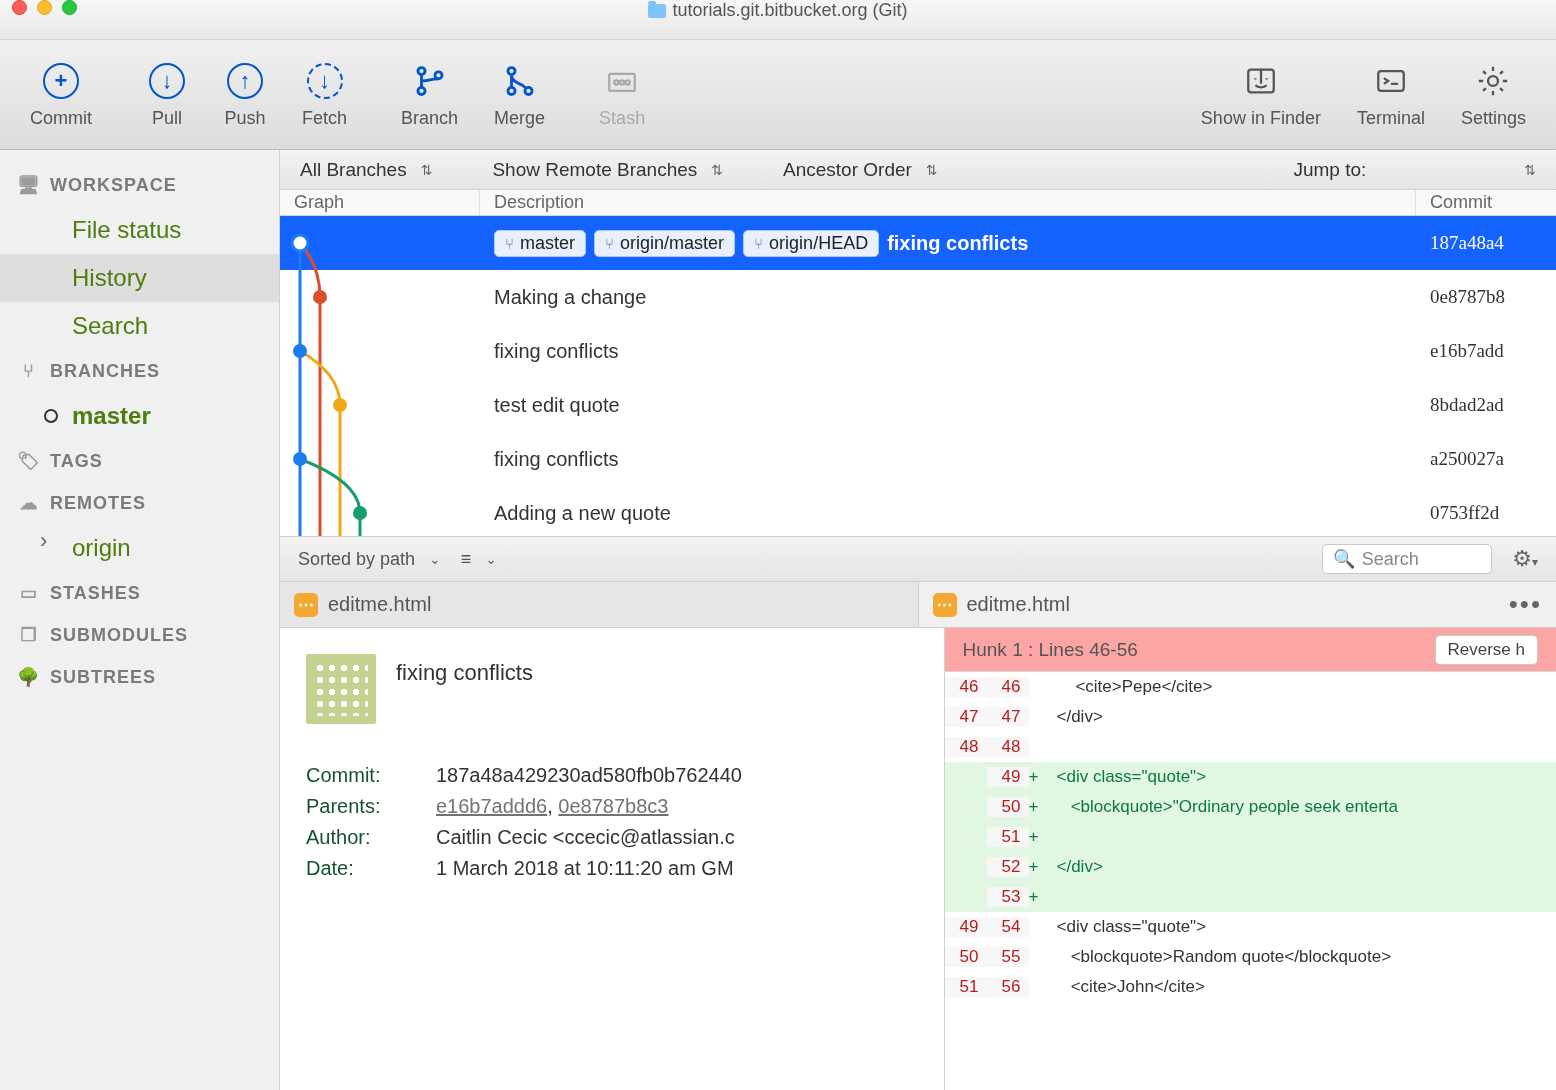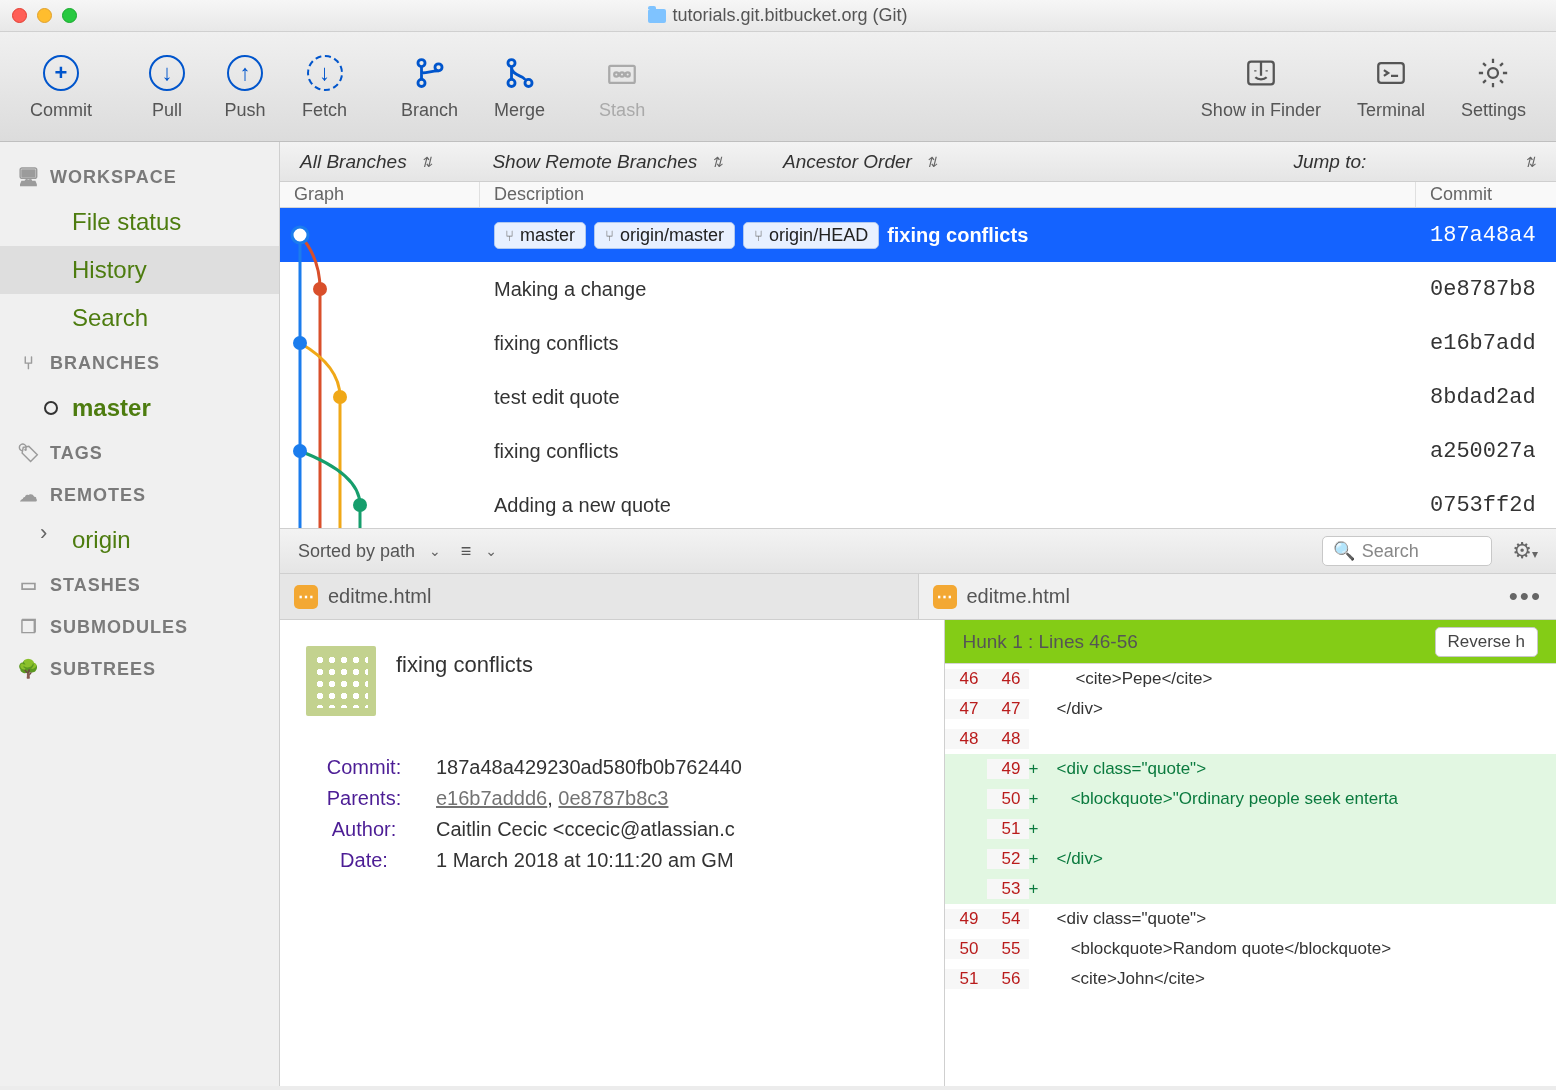--- a/index.html
+++ b/index.html
@@ -1,17 +1,17 @@
 <!DOCTYPE html>
 <html><head>
 <meta charset="utf-8">
 <style>
 *{box-sizing:border-box;margin:0;padding:0;font-family:-apple-system,BlinkMacSystemFont,"Helvetica Neue",sans-serif;}
 body{width:1556px;height:1090px;background:#ececec;overflow:hidden;font-size:18px;color:#333;}
-.titlebar{height:32px;background:linear-gradient(#f6f6f6,#e8e8e8);border-bottom:1px solid #d0d0d0;display:flex;align-items:center;padding:0 12px;position:relative;}
+.titlebar{height:40px;background:linear-gradient(#f6f6f6,#e8e8e8);border-bottom:1px solid #d0d0d0;display:flex;align-items:flex-start;padding:0 12px;position:relative;}
 .traffic{display:flex;gap:10px;}
 .traffic span{width:15px;height:15px;border-radius:50%;display:block;}
 .tl-close{background:#ff5f57;border:1px solid #e33e32;}
 .tl-min{background:#ffbd2e;border:1px solid #e0a12d;}
 .tl-max{background:#28c940;border:1px solid #17a92d;}
 .title-center{position:absolute;left:0;right:0;text-align:center;font-size:18px;color:#555;pointer-events:none;display:flex;align-items:center;justify-content:center;gap:6px;}
 .folder-icon{width:18px;height:14px;background:#7fc3ff;border-radius:2px;position:relative;display:inline-block;}
 .folder-icon::before{content:"";position:absolute;top:-3px;left:0;width:8px;height:3px;background:#7fc3ff;border-radius:2px 2px 0 0;}
 .toolbar{height:110px;background:linear-gradient(#f0f0f0,#dcdcdc);border-bottom:1px solid #bfbfbf;display:flex;align-items:center;padding:0 12px;gap:0;}
 .tbtn{display:flex;flex-direction:column;align-items:center;justify-content:center;padding:0 18px;cursor:pointer;}
@@ -27,34 +27,34 @@
 .sb-head{display:flex;align-items:center;gap:10px;padding:10px 18px;color:#7a7a7a;font-size:18px;font-weight:600;letter-spacing:1px;}
 .sb-head .hicn{width:22px;height:22px;color:#9b9b9b;display:flex;align-items:center;justify-content:center;}
 .sb-item{padding:10px 18px 10px 72px;font-size:24px;color:#4d7c0f;cursor:pointer;}
 .sb-item.sel{background:#dedede;}
 .sb-item.bold{font-weight:700;}
 .sb-item.withdot{position:relative;}
 .sb-item.withdot::before{content:"";position:absolute;left:44px;top:50%;transform:translateY(-50%);width:10px;height:10px;border:2px solid #333;border-radius:50%;}
 .sb-item.witharrow{position:relative;}
 .sb-item.witharrow::before{content:"›";position:absolute;left:40px;top:4px;font-size:22px;color:#666;}
 .content{flex:1;display:flex;flex-direction:column;background:#fff;min-width:0;}
-.filterbar{height:40px;background:linear-gradient(#f3f3f3,#e5e5e5);border-bottom:1px solid #cfcfcf;display:flex;align-items:center;padding:0 20px;gap:60px;font-size:19px;color:#333;font-style:italic;}
+.filterbar{height:40px;background:linear-gradient(#f3f3f3,#e5e5e5);border-bottom:1px solid #cfcfcf;display:flex;align-items:center;padding:0 20px;gap:60px;font-size:19px;color:#333;}
 .fsel{display:flex;align-items:center;gap:14px;cursor:pointer;}
 .chev{font-size:14px;color:#666;}
 .fspacer{flex:1;}
 .cols{height:26px;display:flex;background:#f9f9f9;border-bottom:1px solid #d5d5d5;font-size:18px;color:#666;}
 .col-graph{width:200px;padding:0 14px;display:flex;align-items:center;border-right:1px solid #e0e0e0;}
 .col-desc{flex:1;padding:0 14px;display:flex;align-items:center;border-right:1px solid #e0e0e0;}
 .col-commit{width:140px;padding:0 14px;display:flex;align-items:center;}
 .commits{flex:0 0 auto;height:320px;overflow:hidden;position:relative;}
 .crow{height:54px;display:flex;align-items:center;font-size:20px;}
 .crow.sel{background:#1463ff;color:#fff;}
 .crow .g{width:200px;position:relative;height:100%;}
 .crow .d{flex:1;padding:0 14px;display:flex;align-items:center;gap:8px;overflow:hidden;white-space:nowrap;}
-.crow .c{width:140px;padding:0 14px;font-family:Liberation Mono, monospace;font-size:22px;}
+.crow .c{width:140px;padding:0 14px;font-family:Liberation Serif, serif;font-size:19px;}
 .tag{background:#eaf3ff;border:1px solid #b0c8f0;border-radius:5px;padding:2px 10px;font-size:18px;color:#333;display:inline-flex;align-items:center;gap:6px;}
 .crow.sel .tag{background:#e8f0ff;color:#222;}
 .bicon{font-size:15px;color:#777;}
 .graph-svg{position:absolute;top:0;left:0;width:200px;height:320px;pointer-events:none;}
 .midbar{height:46px;background:linear-gradient(#f3f3f3,#e5e5e5);border-top:1px solid #cfcfcf;border-bottom:1px solid #cfcfcf;display:flex;align-items:center;padding:0 18px;gap:20px;font-size:18px;color:#555;}
 .midbar .mspacer{flex:1;}
 .search{height:30px;border:1px solid #c8c8c8;border-radius:5px;background:#fff;padding:0 10px;display:flex;align-items:center;gap:6px;width:170px;color:#888;}
 .gear{font-size:22px;color:#666;cursor:pointer;}
 .filetabs{height:46px;display:flex;border-bottom:1px solid #cfcfcf;}
 .ftab{flex:1;display:flex;align-items:center;padding:0 14px;gap:10px;font-size:20px;color:#555;background:#f0f0f0;}
@@ -62,25 +62,25 @@
 .fileicon{width:24px;height:24px;background:#f3a833;border-radius:5px;display:flex;align-items:center;justify-content:center;color:#fff;font-size:16px;font-weight:bold;}
 .more-dots{margin-left:auto;font-size:26px;color:#666;letter-spacing:2px;cursor:pointer;}
 .details{flex:1;display:flex;min-height:0;}
 .details-left{flex:1;border-right:1px solid #cfcfcf;padding:26px;overflow:hidden;}
 .commit-head{display:flex;gap:20px;align-items:flex-start;margin-bottom:40px;}
 .avatar{width:70px;height:70px;background:#c3d28f;border-radius:2px;position:relative;overflow:hidden;}
 .avatar::after{content:"";position:absolute;inset:8px;background:radial-gradient(circle,#fff 3px,transparent 3px);background-size:12px 12px;}
 .commit-title{font-size:22px;color:#333;margin-top:6px;}
 .meta-tbl{font-size:20px;}
 .meta-tbl .mrow{display:flex;margin-bottom:8px;}
-.meta-tbl .mk{width:116px;text-align:center;color:#4c1d95;margin-right:14px;}
+.meta-tbl .mk{width:116px;text-align:left;color:#14532d;margin-right:14px;}
 .meta-tbl .mv{color:#333;}
 .meta-tbl .mv a{color:#737373;text-decoration:underline;}
 .details-right{flex:1;display:flex;flex-direction:column;min-width:0;}
-.hunk-head{height:44px;background:#84cc16;border-bottom:1px solid #d5d5d5;display:flex;align-items:center;padding:0 18px;font-size:19px;color:#555;gap:14px;}
+.hunk-head{height:44px;background:#fca5a5;border-bottom:1px solid #d5d5d5;display:flex;align-items:center;padding:0 18px;font-size:19px;color:#555;gap:14px;}
 .hunk-head .hspacer{flex:1;}
 .rev-btn{background:#fff;border:1px solid #c8c8c8;border-radius:5px;padding:4px 12px;font-size:17px;color:#444;}
 .diff{flex:1;overflow:hidden;font-family:Menlo,Consolas,monospace;font-size:17px;}
 .dline{display:flex;height:30px;align-items:center;white-space:pre;}
 .dline .ln{width:42px;text-align:right;padding-right:8px;color:#b91c1c;background:#f7f7f7;}
 .dline .code{flex:1;padding-left:10px;overflow:hidden;}
 .dline.add{background:#e2f7e2;}
 .dline.add .code{color:#0a7a3e;}
 .dline.add .sign{color:#0a7a3e;width:18px;}
 .dline .sign{width:18px;color:transparent;}

